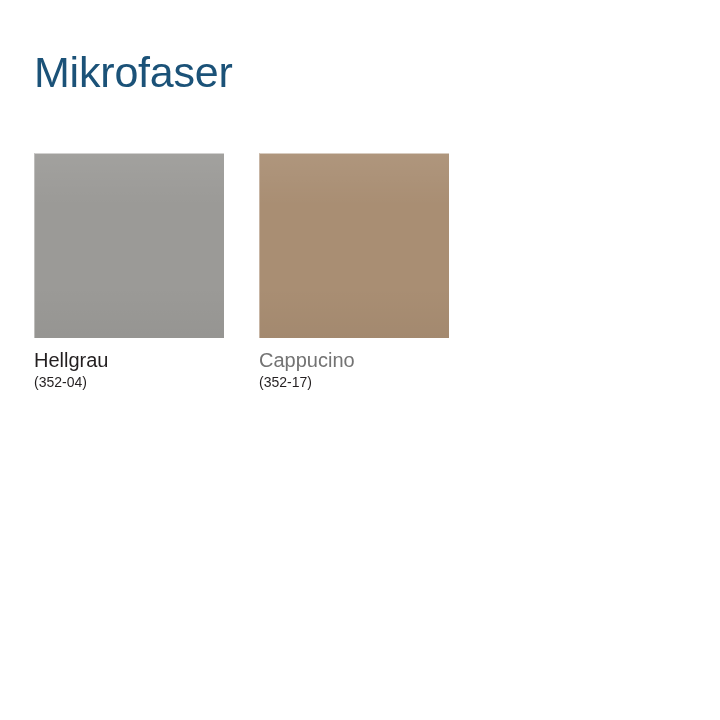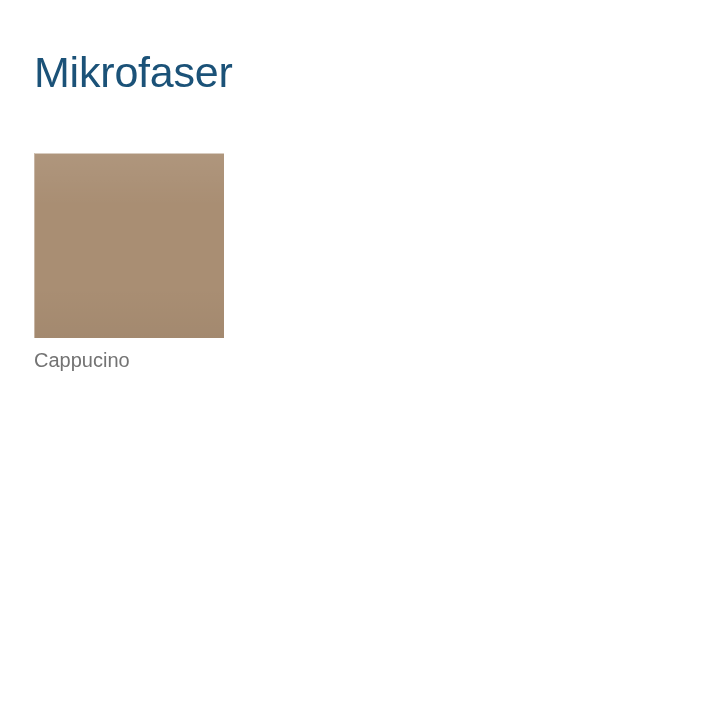--- a/index.html
+++ b/index.html
@@ -83,22 +83,30 @@
 </style>
 </head>
 <body style="background: rgb(255, 255, 255);">
 
 <div class="page" style="background: rgb(255, 255, 255);">
 
   <div class="material-title" style="color: rgb(27, 82, 120);">Mikrofaser</div>
 
   <div class="swatch-row">
 
+    <div class="swatch-card">
+      <div class="swatch-chip" style="background-color: rgb(155, 154, 151);">
+        <div class="sheen"></div>
+      </div>
+      <div class="swatch-name" style="color: rgb(35, 31, 32);">Hellgrau</div>
+      <div class="swatch-code" style="color: rgb(35, 31, 32);">(352-04)</div>
+    </div>
 
     <div class="swatch-card">
       <div class="swatch-chip" style="background-color: rgb(169, 142, 115);">
         <div class="sheen"></div>
       </div>
       <div class="swatch-name" style="color: #737373;">Cappucino</div>
+      <div class="swatch-code" style="color: rgb(35, 31, 32);">(352-17)</div>
     </div>
 
   </div>
 </div>
 
 </body></html>

